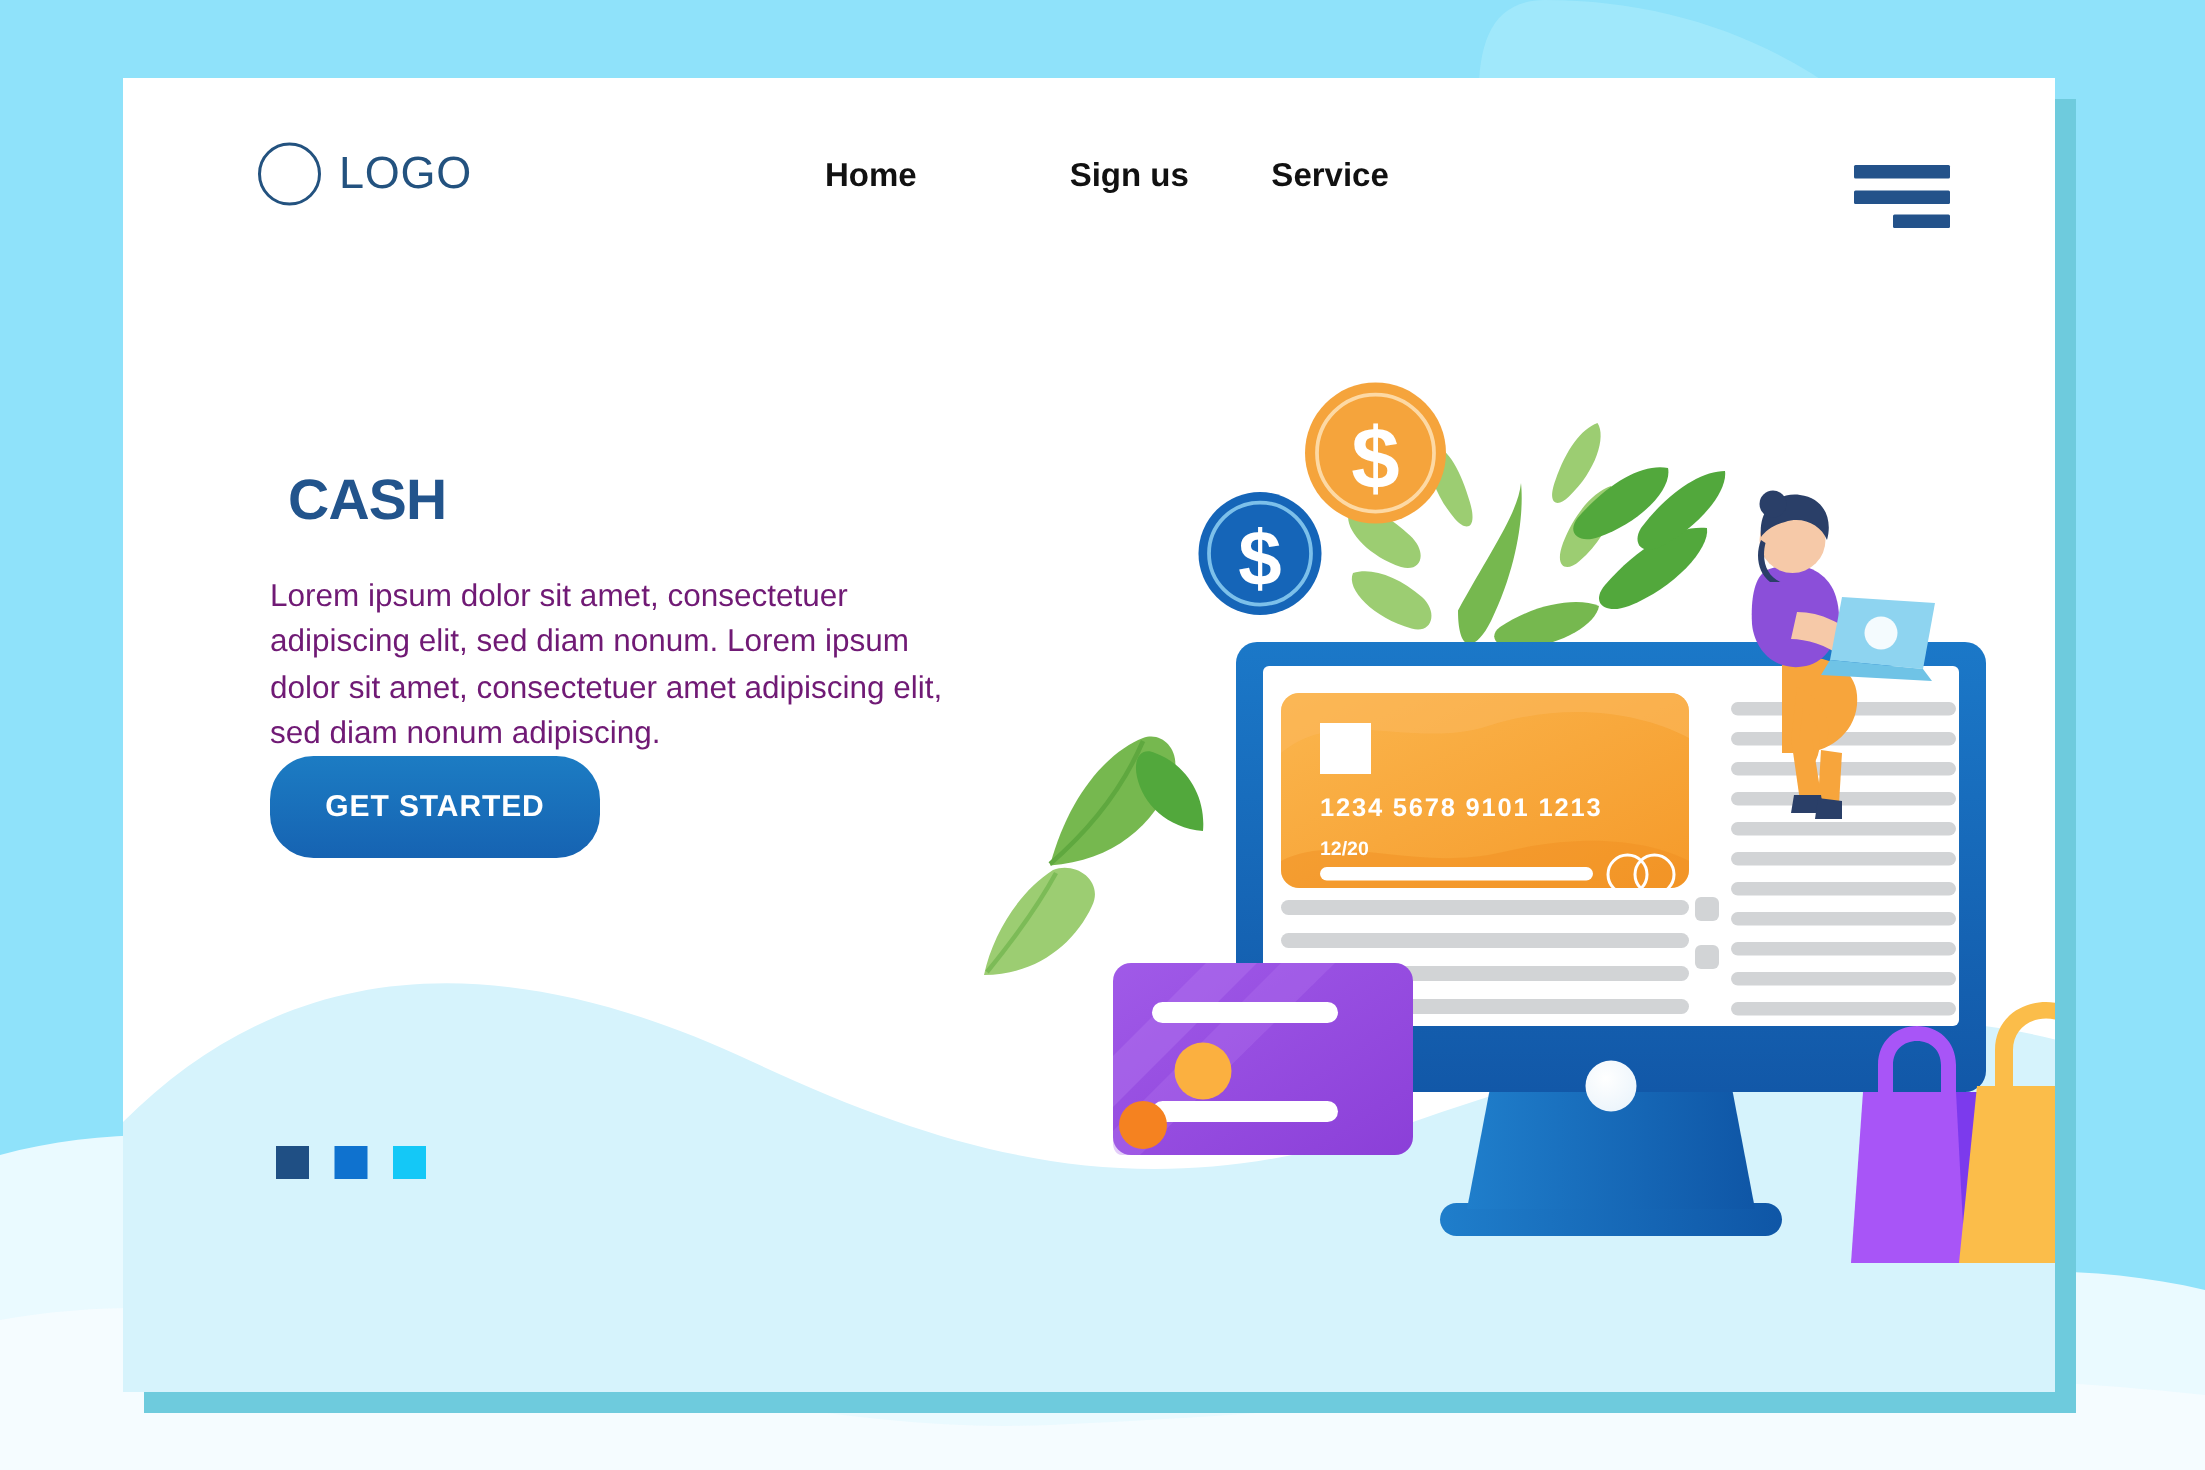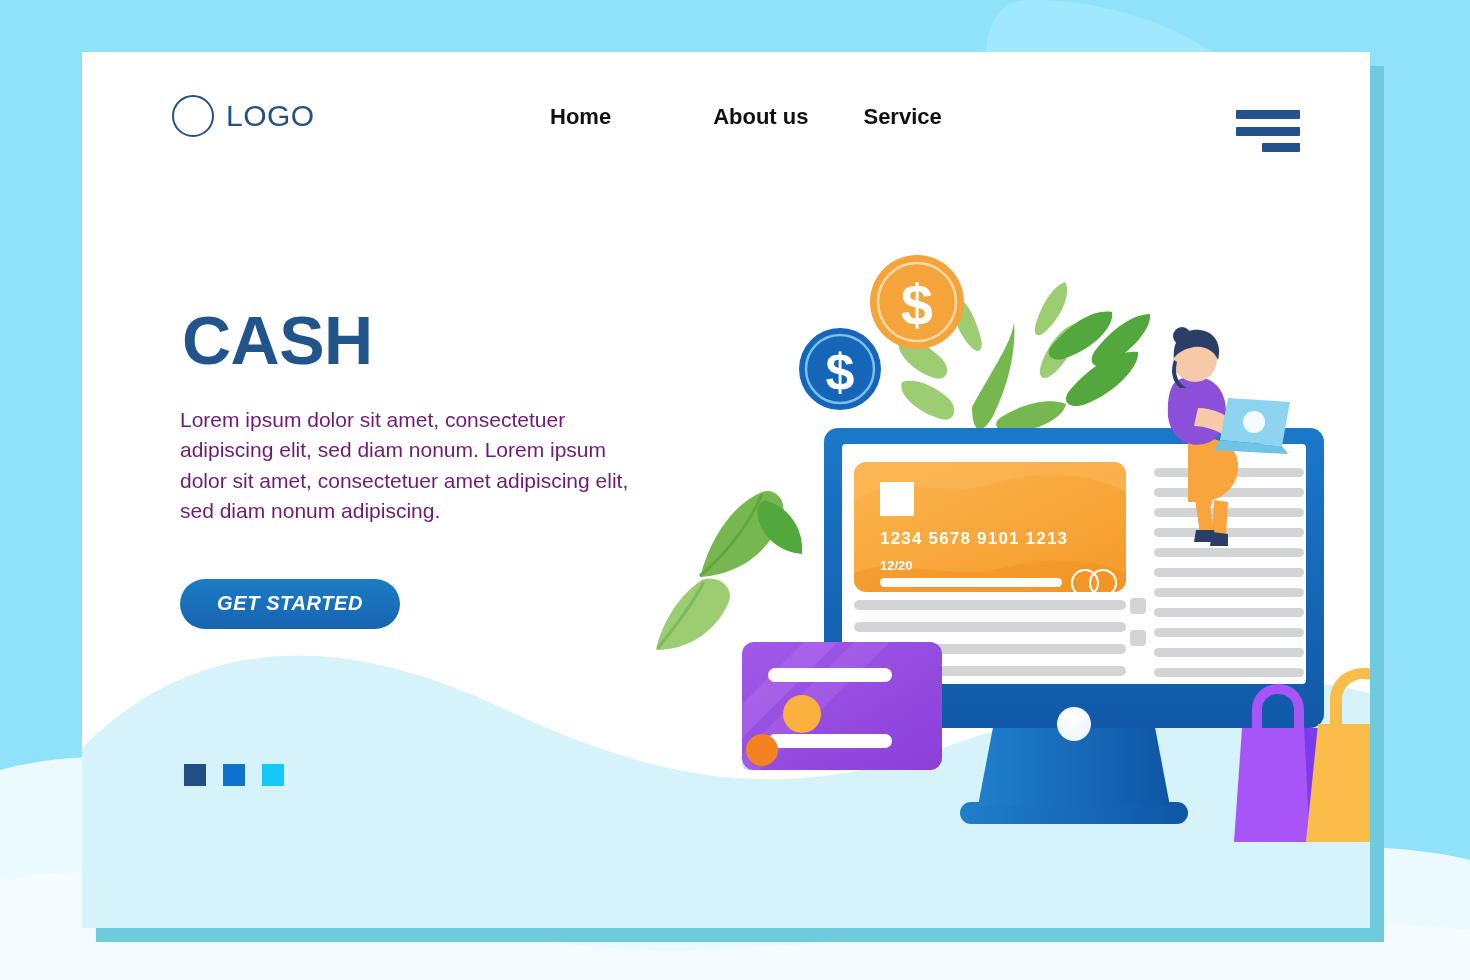--- a/index.html
+++ b/index.html
@@ -61,33 +61,32 @@
     display:flex;flex-direction:column;align-items:flex-end;justify-content:space-between;
   }
   #hamburger span{display:block;height:9px;background:#23528a;border-radius:1px;}
   #hamburger span:nth-child(1){width:64px;}
   #hamburger span:nth-child(2){width:64px;}
   #hamburger span:nth-child(3){width:38px;}
 
   
   #hero-copy{position:absolute;left:98px;top:250px;width:480px;}
   #headline{
-    font-size:68px;line-height:1.07;font-weight:bold;color:#22548c;
-    letter-spacing:-0.5px;margin:2px;
+    font-size:38px;line-height:1.07;font-weight:bold;color:#22548c;
+    letter-spacing:-0.5px;margin:12px;
   }
   #subcopy{
     margin:28px 0 0 0;font-size:21px;line-height:1.45;color:#701a75;
     width:466px;
   }
   #get-started{
-    margin-top:52px;width:220px;height:50px;border-radius:29px;border:none;
+    width:220px;height:68px;border-radius:29px;border:none;
     background:linear-gradient(180deg,#1c7cc3 0%,#1663b2 100%);
     color:#fff;font-size:20px;font-weight:bold;letter-spacing:.6px;cursor:pointer;
     font-family:"Liberation Sans", sans-serif;
-    font-style:italic;
   }
   #dots{position:absolute;left:102px;top:712px;display:flex;gap:17px;}
   #dots i{display:block;width:22px;height:22px;}
 
   
   #illustration{position:absolute;left:560px;top:150px;width:740px;height:680px;}
   #illustration svg{display:block;}
 </style>
 </head>
 <body>
@@ -112,21 +111,21 @@
   <div id="navbar">
 
     <div id="brand">
       <span class="ring"></span>
       <span class="logo-text">LOGO</span>
     </div>
 
     <div id="navlinks">
       <span class="navlink">Home</span>
       <span class="nav-gap-1"></span>
-      <span class="navlink">About us</span>
+      <span class="navlink">Sign us</span>
       <span class="nav-gap-2"></span>
       <span class="navlink">Service</span>
       <span class="nav-gap-3"></span>
     </div>
 
     <div id="hamburger">
       <span></span>
       <span></span>
       <span></span>
     </div>

